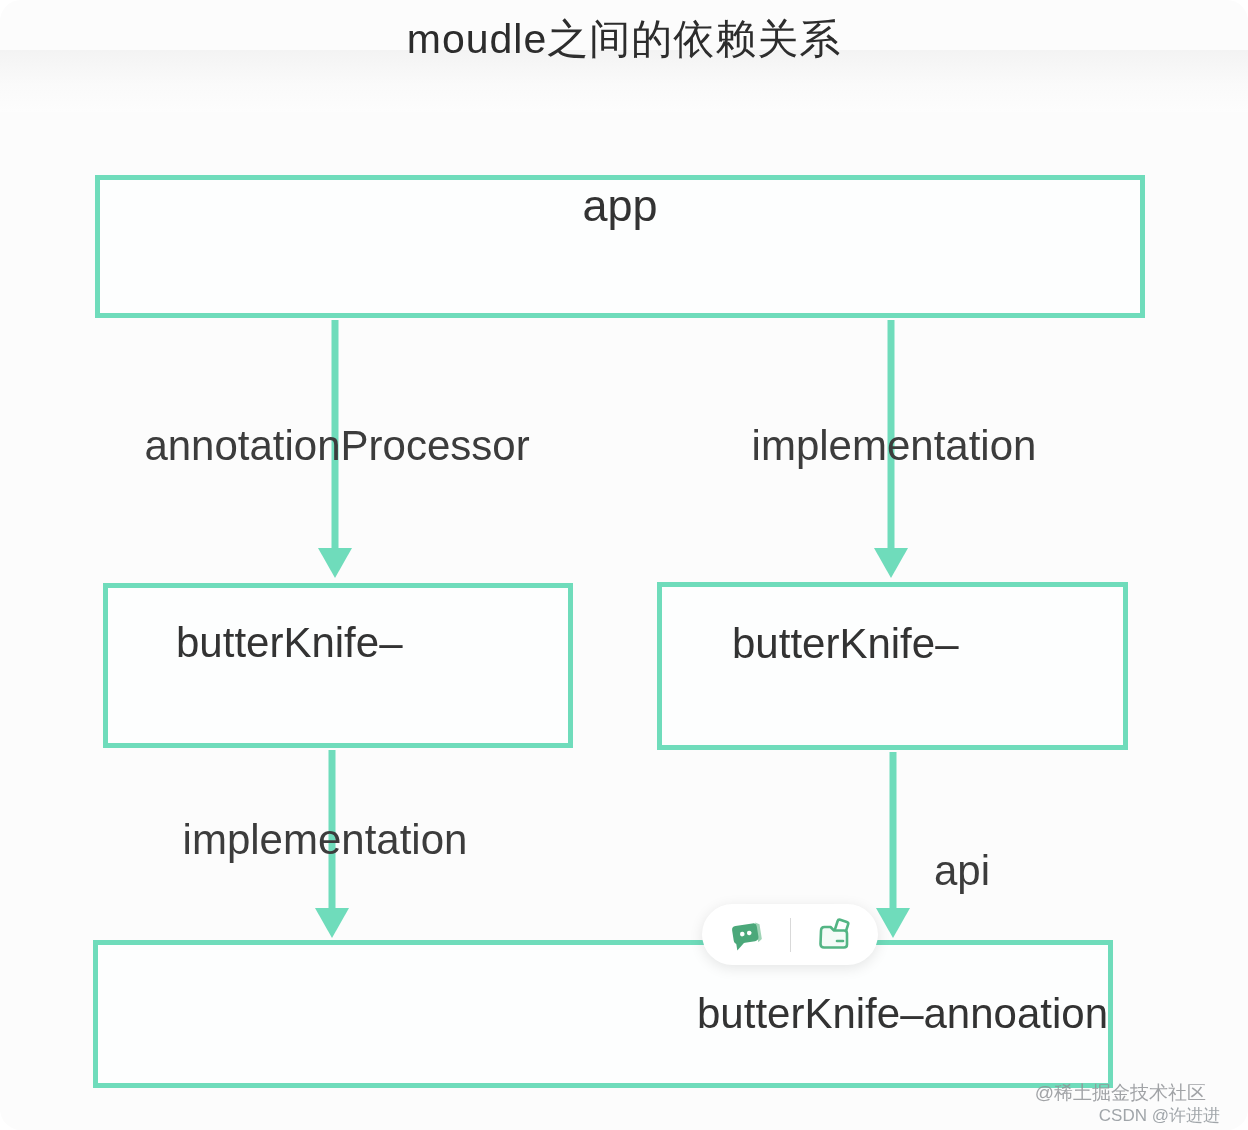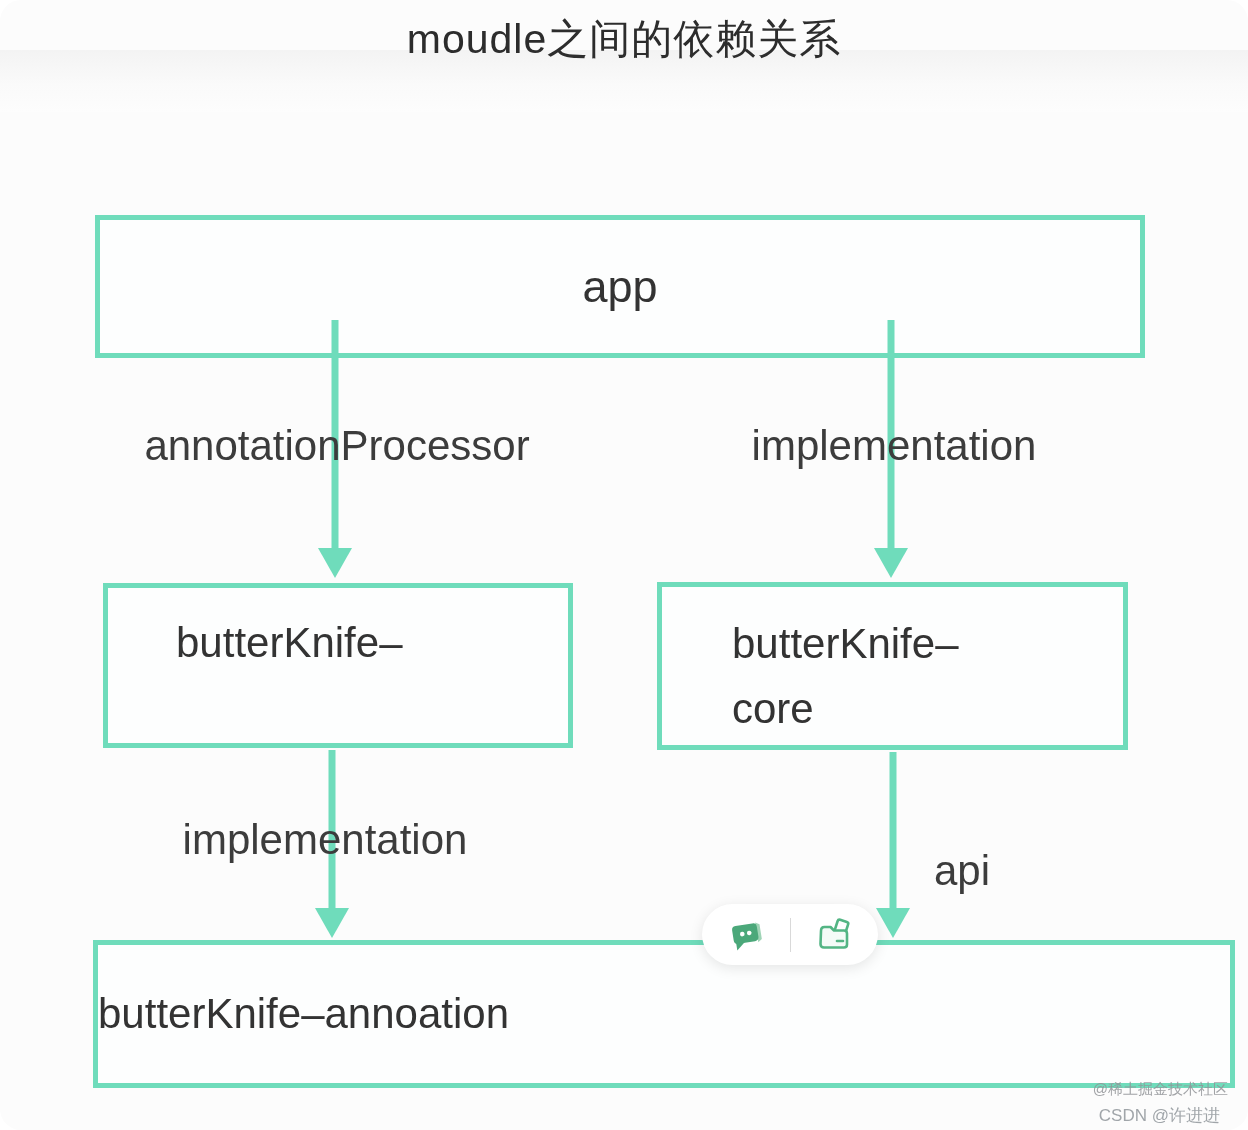--- a/index.html
+++ b/index.html
@@ -37,43 +37,43 @@
   .node {
     position: absolute;
     border: 5px solid #6fdcbb;
     background: #fdfefe;
     box-sizing: border-box;
     color: #333;
   }
   .node-app {
     left: 95px; top: 175px;
     width: 1050px; height: 143px;
-    display: flex; align-items: center; justify-content: center;
+    display: flex; align-items: flex-start; justify-content: center;
     font-size: 45px;
-    margin-top: 40px;
   }
   .node-compiler {
     left: 103px; top: 583px;
     width: 470px; height: 165px;
     font-size: 42px;
     line-height: 65px;
     padding: 22px 0 0 68px;
   }
   .node-core {
     left: 657px; top: 582px;
     width: 471px; height: 168px;
     font-size: 42px;
     line-height: 65px;
     padding: 24px 0 0 70px;
   }
   .node-annotation {
     left: 93px; top: 940px;
-    width: 1142px; height: 148px;
-    display: flex; align-items: center; justify-content: flex-start;
-    font-size: 42px;
+    width: 1020px; height: 148px;
+    display: flex; align-items: center; justify-content: flex-end;
+    font-size: 42px;
+    padding-left: 24px;
   }
   .node-line { display: block; }
   .arrow {
     position: absolute;
     width: 34px;
   }
   .arrow-line {
     position: absolute;
     left: 50%;
     transform: translateX(-50%);
@@ -125,22 +125,22 @@
     cursor: pointer;
     padding: 0;
   }
   .toolbar-divider {
     width: 1px;
     height: 34px;
     background: #d9d9d9;
   }
   .watermark-1 {
     position: absolute;
-    right: 20px; top: 1080px;
-    font-size: 15px;
+    right: 42px; top: 1080px;
+    font-size: 19px;
     color: rgba(145,147,150,0.85);
   }
   .watermark-2 {
     position: absolute;
     right: 28px; top: 1104px;
     font-size: 17px;
     color: rgba(150,155,160,0.9);
   }
 </style>
 </head>
@@ -176,21 +176,20 @@
   <div class="edge-label label-app-compiler">annotationProcessor</div>
   <div class="edge-label label-app-core">implementation</div>
   <div class="edge-label label-compiler-annotation">implementation</div>
   <div class="edge-label label-core-annotation">api</div>
 
   <div class="node node-compiler">
     <span class="node-line">butterKnife–</span>
   </div>
   <div class="node node-core">
     <span class="node-line">butterKnife–</span>
-    <span class="node-line">core</span>
   </div>
 
   <div class="node node-annotation">
     <span>butterKnife–annoation</span>
   </div>
 
   <div class="toolbar">
     <button class="tool-btn">
       <svg width="40" height="40" viewBox="0 0 40 40">
         <g transform="rotate(-9 20 20)">

